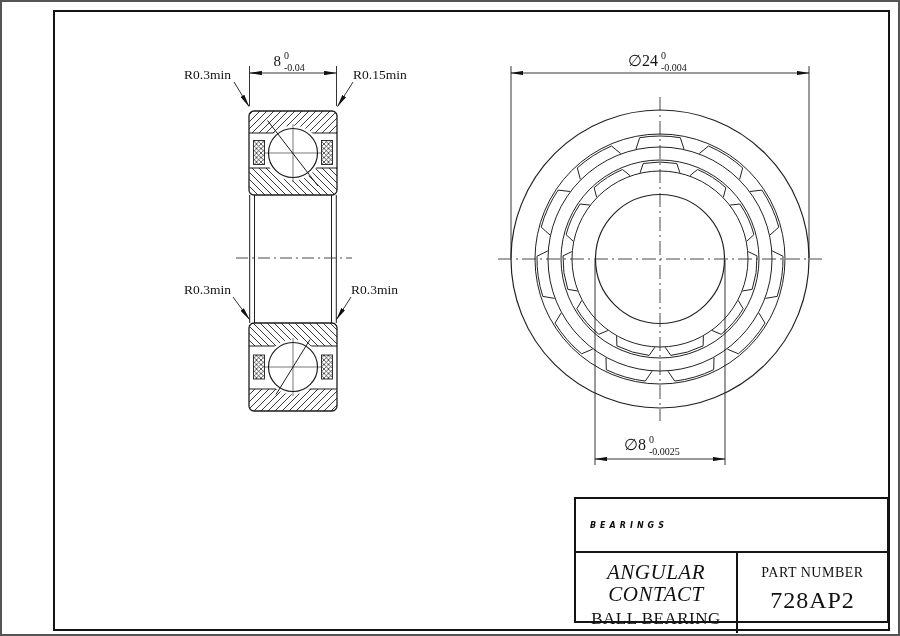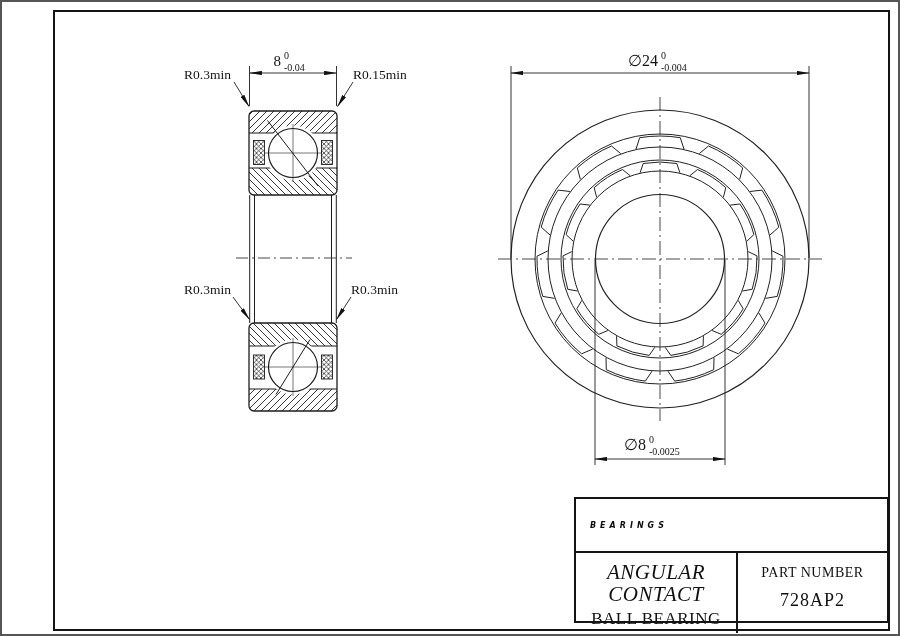--- a/index.html
+++ b/index.html
@@ -20,21 +20,21 @@
   .tb-logo-reg{font-size:10px;vertical-align:top;font-weight:700;}
   .tb-logo-tag{font-family:"DejaVu Sans", sans-serif;font-weight:700;font-size:8px;
     letter-spacing:4px;margin-top:0px;color:#0d0d0d;font-style:italic;}
   .tb-company{flex:1;text-align:center;font-size:13px;line-height:17px;letter-spacing:0.3px;}
   .tb-row2{display:grid;grid-template-columns:162px 1fr;height:70px;}
   .tb-cell{box-sizing:border-box;text-align:center;padding-top:8px;}
   .tb-cell.left{border-right:2px solid #141414;}
   .tb-line1{font-size:21px;line-height:22px;letter-spacing:0.5px;font-style:italic;}
   .tb-line2{font-size:17px;line-height:28px;letter-spacing:0.5px;}
   .tb-pn-label{font-size:14px;line-height:24px;letter-spacing:0.5px;}
-  .tb-pn{font-size:18px;line-height:30px;letter-spacing:1px;}
+  .tb-pn{font-size:24px;line-height:30px;letter-spacing:1px;}
 </style>
 </head>
 <body>
 
 <div class="page">
 
   <svg width="900" height="636" viewBox="0 0 900 636">
     <defs>
       <pattern id="hF" width="7" height="7" patternUnits="userSpaceOnUse">
         <path d="M0 7 L7 0 M-1 1 L1 -1 M6 8 L8 6" stroke="#222" stroke-width="0.9" fill="none"></path>

